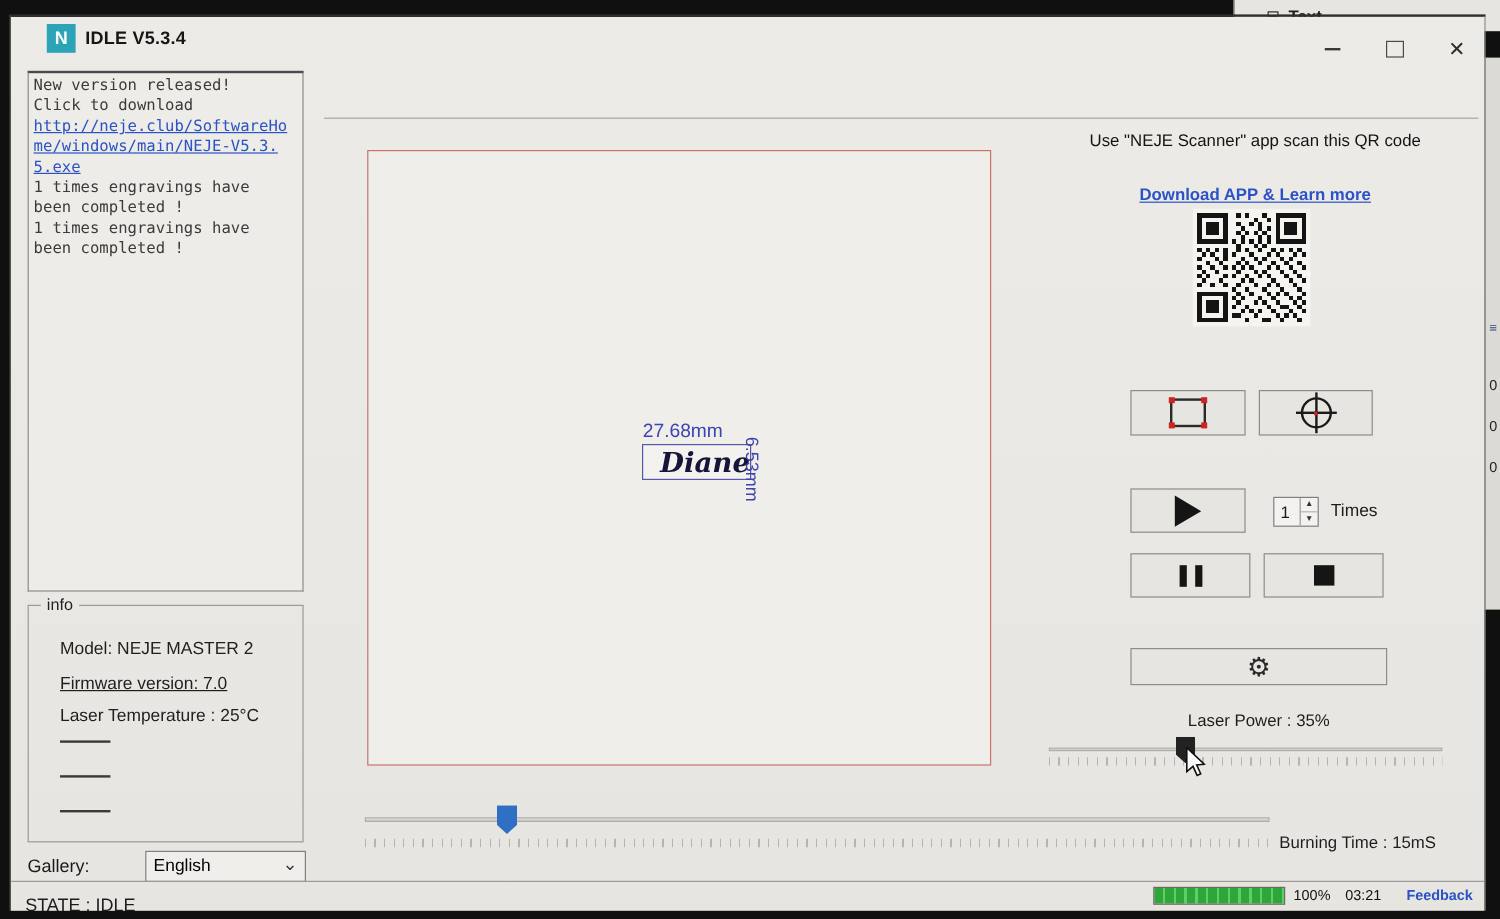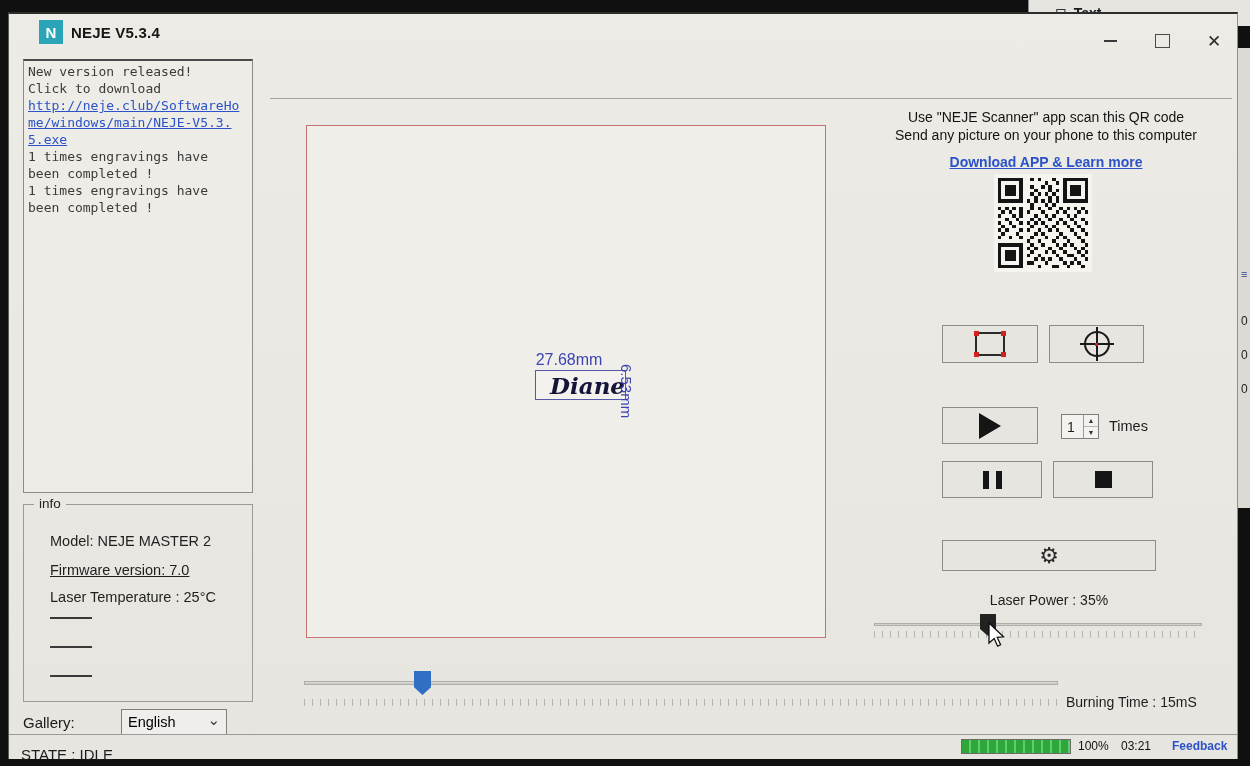--- a/index.html
+++ b/index.html
@@ -33,21 +33,21 @@
   .notif{left:14px;top:45px;width:230px;height:434px;background:#edece7;
          border:1px solid #8c8c8c;border-top:2px solid #4a4a4a;box-sizing:border-box;
          padding:2px 8px 2px 4px;font-family:"DejaVu Sans Mono",monospace;font-size:13px;
          line-height:17px;color:#3b3b3b;}
   .notif-link{color:#2b52c8;text-decoration:underline;word-break:break-all;display:block;}
   .infobox{left:14px;top:490px;width:230px;height:198px;border:1px solid #9a9a9a;box-sizing:border-box;}
   .info-legend{position:absolute;left:10px;top:-9px;background:#eae8e3;padding:0 5px;font-size:13.5px;color:#222;}
   .info-line{position:absolute;left:26px;font-size:14.5px;color:#1f1f1f;}
   .dash-line{position:absolute;left:26px;width:42px;border-bottom:2px solid #3a3a3a;}
   .lang-label{left:14px;top:700px;font-size:15px;color:#1a1a1a;}
-  .lang-wrap{left:112px;top:695px;width:106px;height:26px;}
+  .lang-wrap{left:112px;top:695px;width:134px;height:26px;}
   .lang-select{width:100%;height:100%;font-size:14.5px;font-family:"Liberation Sans",sans-serif;
                background:#f0eeea;border:1px solid #7f7f7f;padding-left:6px;
                -webkit-appearance:none;appearance:none;}
   .lang-arrow{position:absolute;right:7px;top:2px;font-size:15px;color:#333;pointer-events:none;}
   .state-label{left:12px;top:732px;font-size:15px;color:#1c1c1c;}
 
   
   .tabrow{left:263px;top:58px;height:27px;display:flex;align-items:flex-end;z-index:3;}
   .tab{height:24px;line-height:24px;padding:0 15px;font-size:13.5px;color:#222;background:#e4e2dd;
        border:1px solid #a2a2a2;border-bottom:none;margin-right:-1px;white-space:nowrap;}
@@ -115,21 +115,21 @@
   <div class="abs bgwin-right">
     <span class="edge-item" style="top:220px;color:#334488;font-size:11px;">≡</span>
     <span class="edge-item" style="top:266px;">0</span>
     <span class="edge-item" style="top:300px;">0</span>
     <span class="edge-item" style="top:334px;">0</span>
   </div>
 
   <div class="abs mainwin">
 
     <div class="abs logo">N</div>
-    <div class="abs win-title">NEJE V5.3.4</div>
+    <div class="abs win-title">IDLE V5.3.4</div>
     <div class="abs winctl" style="left:1080px;">
         <span class="min-bar"></span>
       </div>
     <div class="abs winctl" style="left:1132px;">
         <span class="max-box"></span>
       </div>
     <div class="abs winctl" style="left:1184px;">
         <span>✕</span>
       </div>
 
@@ -170,21 +170,21 @@
     </div>
     <div class="abs dim-h">6.53mm</div>
 
     <div class="abs track" style="left:295px;top:667px;width:754px;height:4px;"></div>
     <div class="abs ticks" style="left:295px;top:685px;width:754px;height:7px;"></div>
     <div class="abs handle-blue" style="left:405px;top:657px;width:17px;height:24px;"></div>
     <div class="abs slider-caption" style="left:1057px;top:660px;margin-top:20px;">Burning Time : 15mS</div>
 
     <div class="abs scan-text">
       <span>Use "NEJE Scanner" app scan this QR code</span><br>
-      <span>Send any picture on your phone to this computer</span><br>
+      <br>
       <a href="#" class="scan-link">Download APP &amp; Learn more</a>
     </div>
     <div class="abs qr">
       <svg width="98" height="98" viewBox="-1 -1 27 27" shape-rendering="crispEdges">
         <rect x="-1" y="-1" width="27" height="27" fill="#f6f4ef"></rect>
         <g fill="#141414">
           <rect x="0" y="0" width="7" height="7"></rect>
             <rect x="18" y="0" width="7" height="7"></rect>
             <rect x="0" y="18" width="7" height="7"></rect>
         </g>

